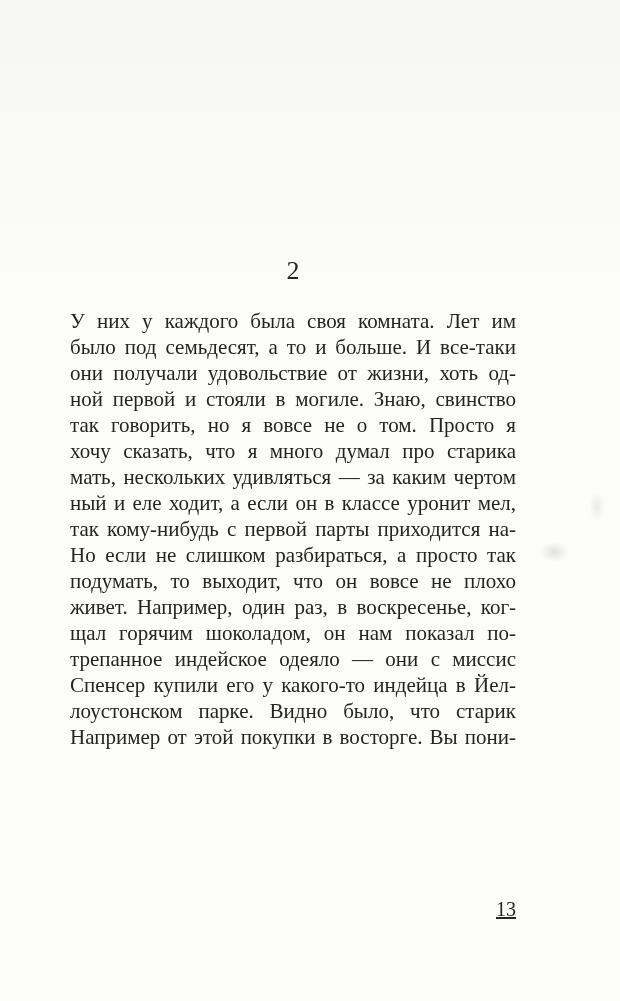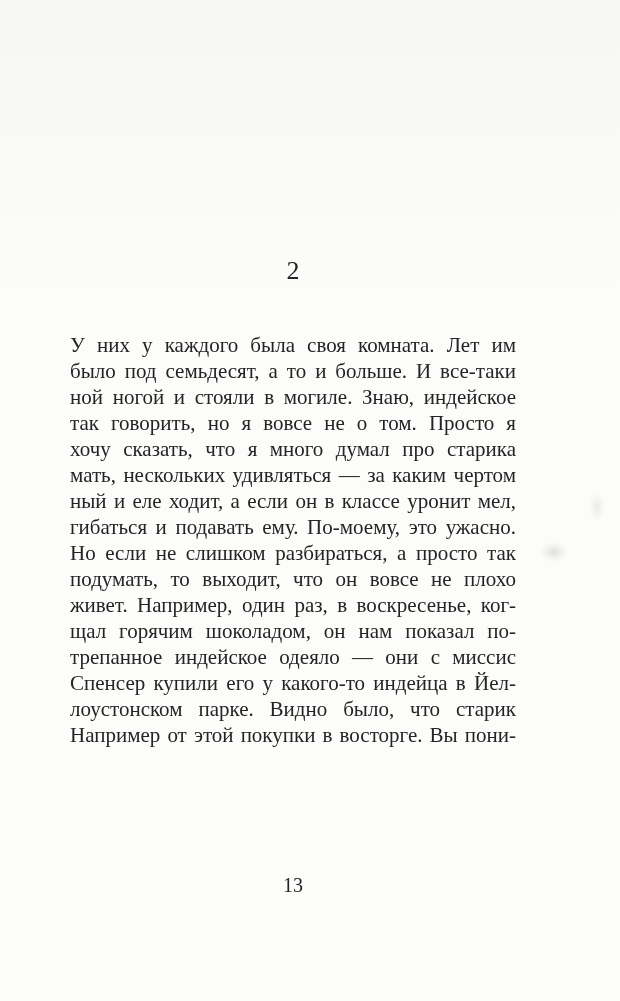--- a/index.html
+++ b/index.html
@@ -47,59 +47,60 @@
     left: 70px; top: 256px;
     width: 446px;
     text-align: center;
     font-size: 26px;
     line-height: 30px;
   }
   .text-block {
     position: absolute;
     left: 70px; top: 308px;
     width: 446px;
-    margin-top: 24px;
   }
   .line {
     font-size: 21px;
     line-height: 26px;
     height: 26px;
     overflow: hidden;
     text-align: justify;
     text-align-last: justify;
     -moz-text-align-last: justify;
   }
   .page-number {
     position: absolute;
-    left: 70px; top: 872px;
+    left: 70px; top: 896px;
     width: 446px;
-    text-align: center;
+    text-align: right;
     font-size: 20px;
     line-height: 26px;
+    text-decoration: underline;
   }
 </style>
 </head>
 <body style="background: rgb(252, 252, 251);">
 
 <div class="book-page" style="color: rgb(36, 36, 36);">
   <div class="top-haze"></div>
   <div class="smudge-a"></div>
   <div class="smudge-b"></div>
 
   <div class="chapter-number">2</div>
 
   <div class="text-block">
     <div class="line">У них у каждого была своя комната. Лет им</div>
     <div class="line">было под семьдесят, а то и больше. И все-таки</div>
-    <div class="line">ной ногой и стояли в могиле. Знаю, индейское</div>
+    <div class="line">они получали удовольствие от жизни, хоть од-</div>
+    <div class="line">ной первой и стояли в могиле. Знаю, свинство</div>
     <div class="line">так говорить, но я вовсе не о том. Просто я</div>
     <div class="line">хочу сказать, что я много думал про старика</div>
     <div class="line">мать, нескольких удивляться — за каким чертом</div>
     <div class="line">ный и еле ходит, а если он в классе уронит мел,</div>
-    <div class="line">гибаться и подавать ему. По-моему, это ужасно.</div>
+    <div class="line">так кому-нибудь с первой парты приходится на-</div>
     <div class="line">Но если не слишком разбираться, а просто так</div>
     <div class="line">подумать, то выходит, что он вовсе не плохо</div>
     <div class="line">живет. Например, один раз, в воскресенье, ког-</div>
     <div class="line">щал горячим шоколадом, он нам показал по-</div>
     <div class="line">трепанное индейское одеяло — они с миссис</div>
     <div class="line">Спенсер купили его у какого-то индейца в Йел-</div>
     <div class="line">лоустонском парке. Видно было, что старик</div>
     <div class="line">Например от этой покупки в восторге. Вы пони-</div>
   </div>
 

